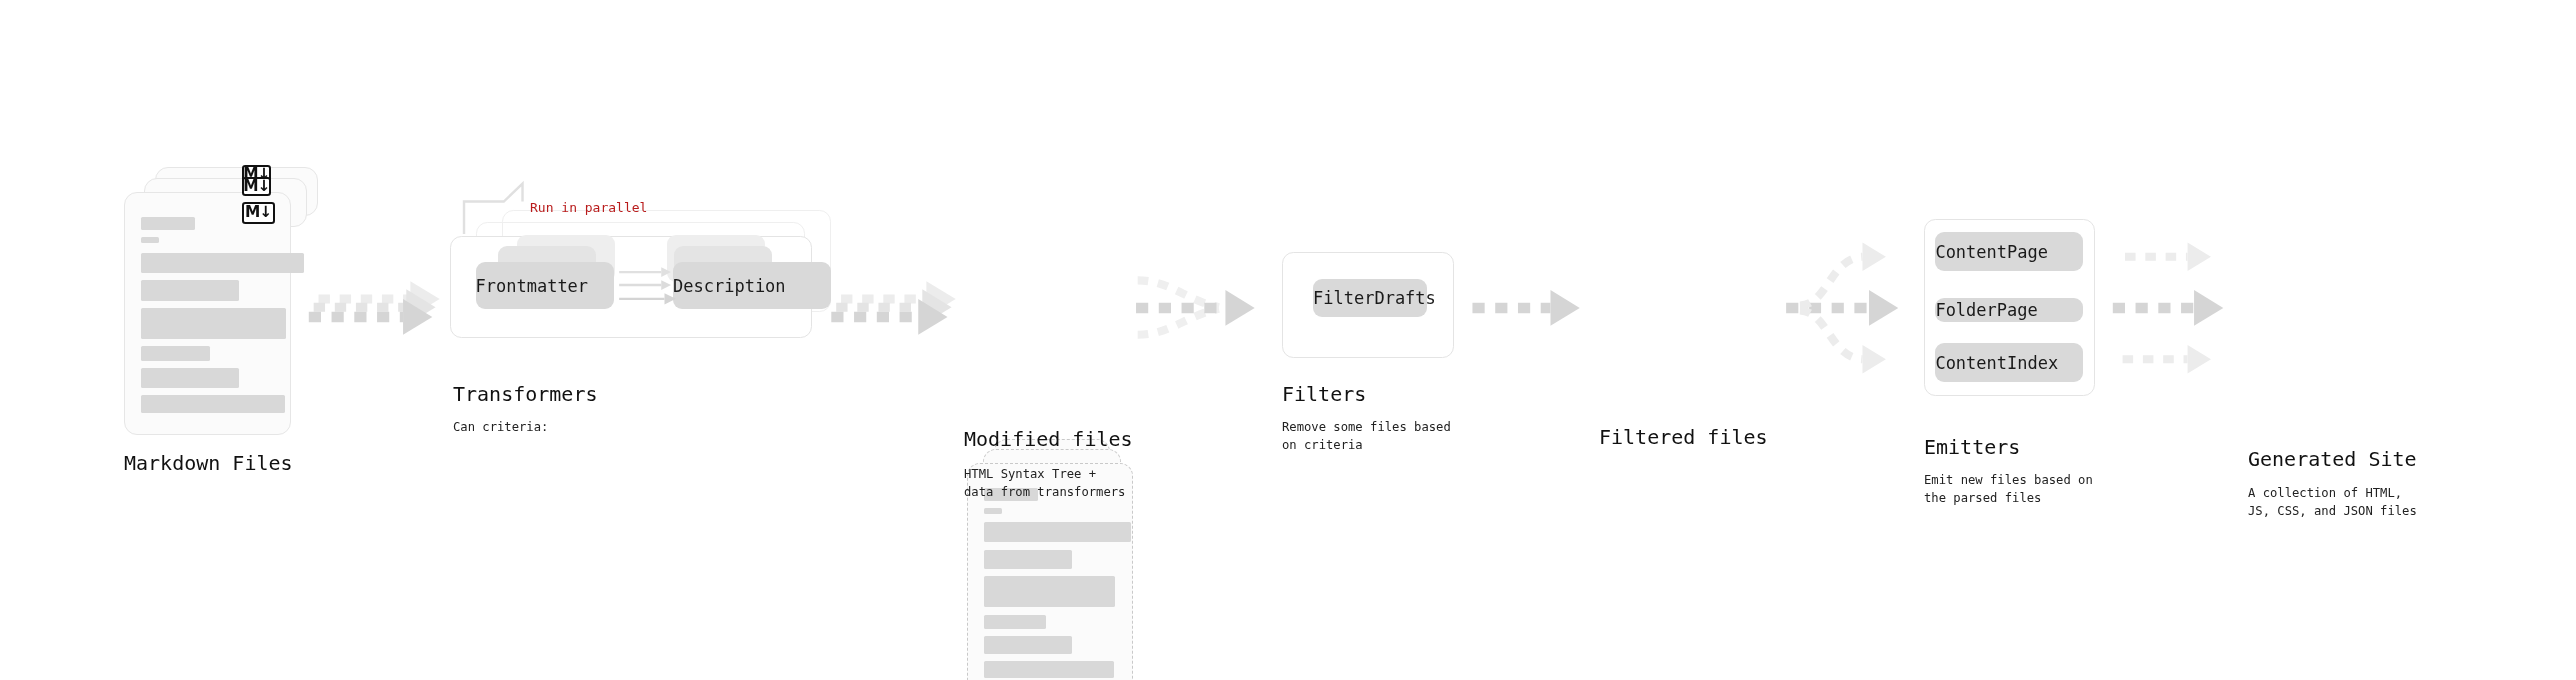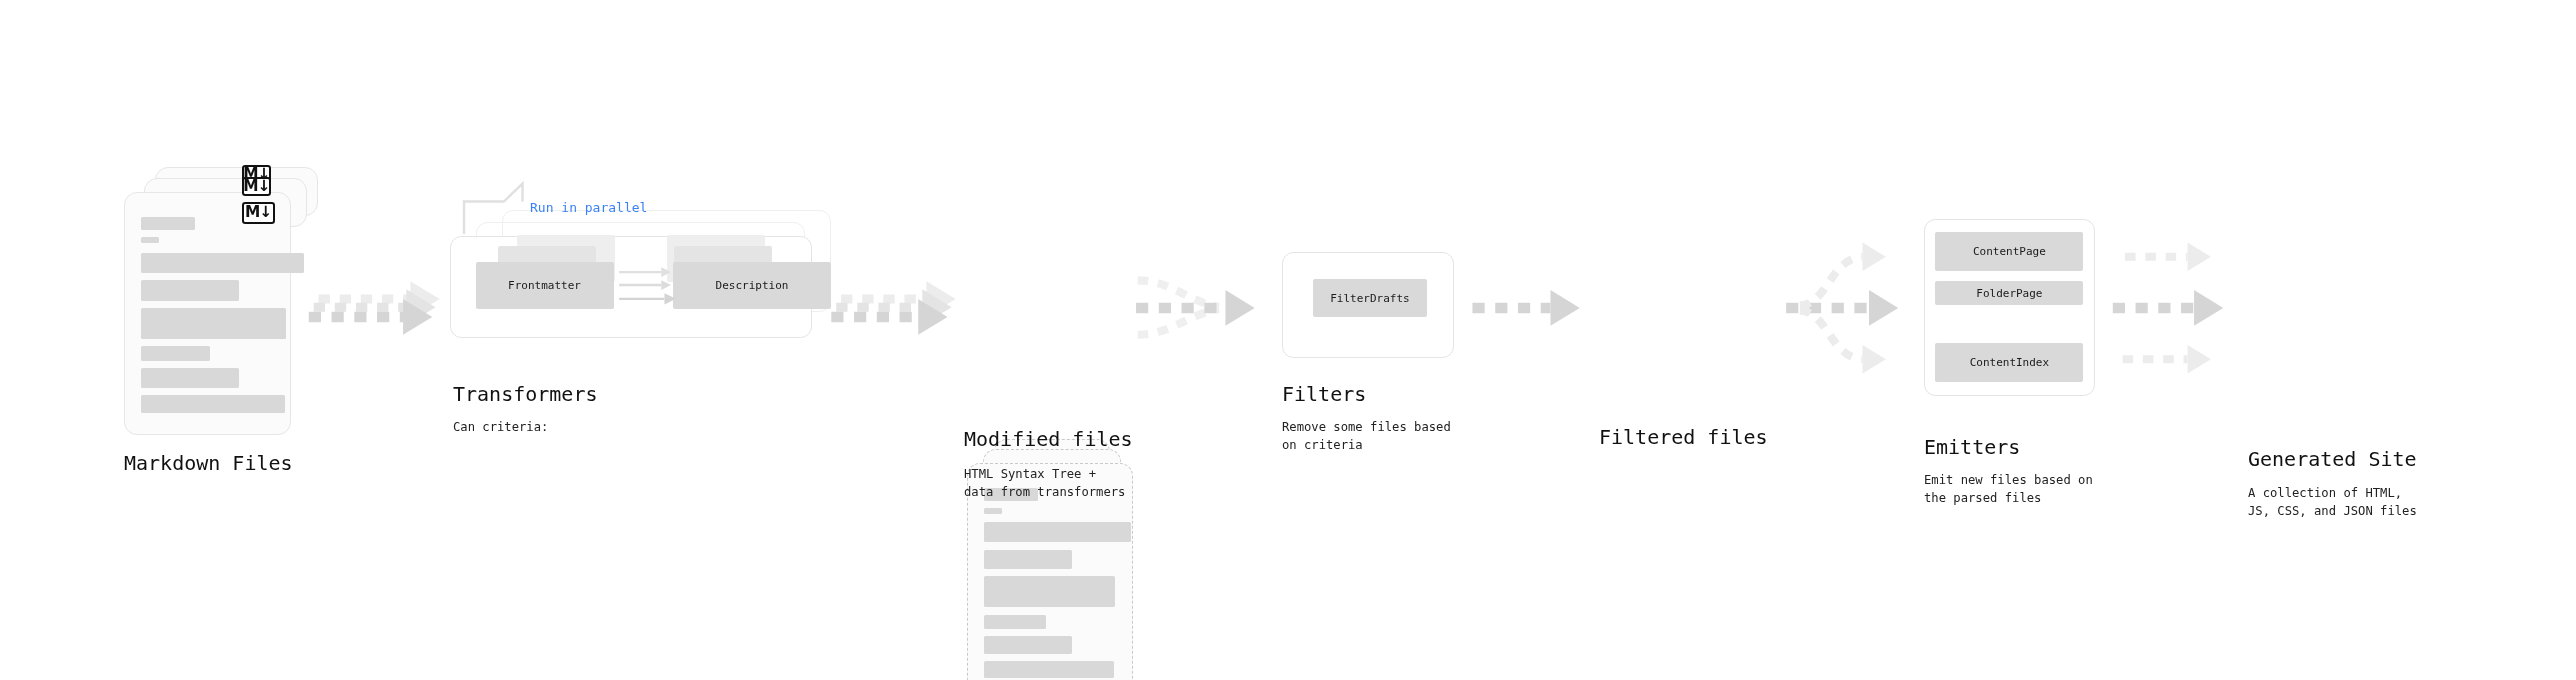--- a/index.html
+++ b/index.html
@@ -61,23 +61,23 @@
   .proc-ghost{
     position:absolute;
     border:1.6px solid #efefef;
     border-radius:11.4px;
     background:transparent;
     box-sizing:border-box;
   }
   .chip{
     position:absolute;
     background:#d9d9d9;
-    border-radius:2px;
-    display:flex;align-items:center;justify-content:center;
-    font-size:11px;
+    border-radius:9px;
+    display:flex;align-items:center;
+    font-size:17px;
     color:#1a1a1a;
     white-space:nowrap;
     box-sizing:border-box;
   }
   .chip-ghost1{background:#e4e4e4;}
   .chip-ghost2{background:#eeeeee;}
 
   
   .title{
     position:absolute;
@@ -89,21 +89,21 @@
   .subtitle{
     position:absolute;
     font-size:12.2px;
     color:#222;
     line-height:18px;
     white-space:pre;
   }
   .ghost-label{
     position:absolute;
     font-size:13px;
-    color:#3b82f6;
+    color:#b91c1c;
     white-space:nowrap;
   }
   .bullets{
     position:absolute;
     font-size:12.2px;
     color:#222;
     line-height:18px;
   }
   .bullets .b{white-space:pre;}
 
@@ -299,21 +299,21 @@
   <div class="subtitle" style="left:1282px;top:418px;">Remove some files based
 on criteria</div>
 
   <div class="title" style="left:1599px;top:425px;">Filtered files</div>
 
   <div class="node" style="left:1924px;top:219px;width:187px;height:187px;">
     <div class="proc-box" style="left:0px;top:0px;width:171px;height:177px;"></div>
     <div class="chip" style="left:11.4px;top:13px;width:148px;height:39px;">
       <span>ContentPage</span>
     </div>
-    <div class="chip" style="left:11.4px;top:62px;width:148px;height:24px;">
+    <div class="chip" style="left:11.4px;top:79px;width:148px;height:24px;">
       <span>FolderPage</span>
     </div>
     <div class="chip" style="left:11.4px;top:124px;width:148px;height:39px;">
       <span>ContentIndex</span>
     </div>
   </div>
   <div class="title" style="left:1924px;top:435px;">Emitters</div>
   <div class="subtitle" style="left:1924px;top:471px;">Emit new files based on
 the parsed files</div>
 

